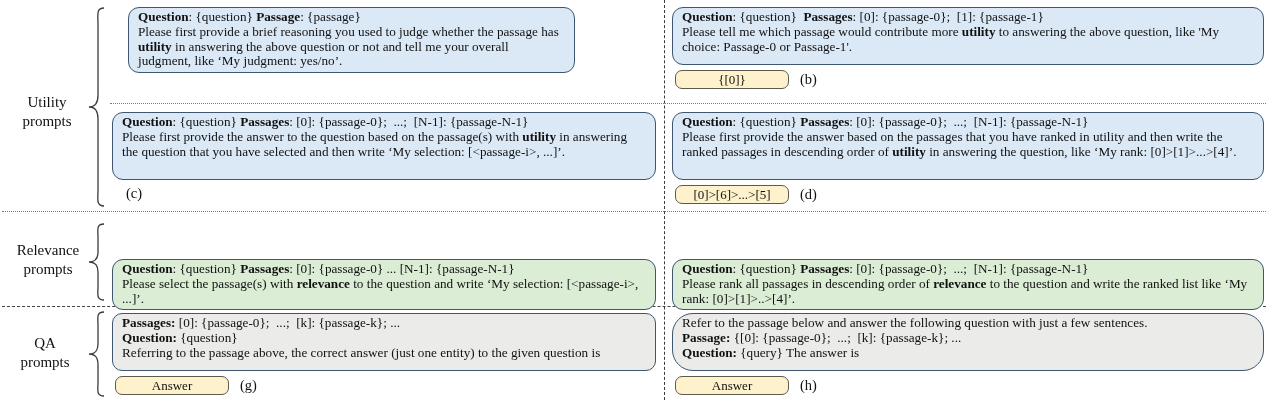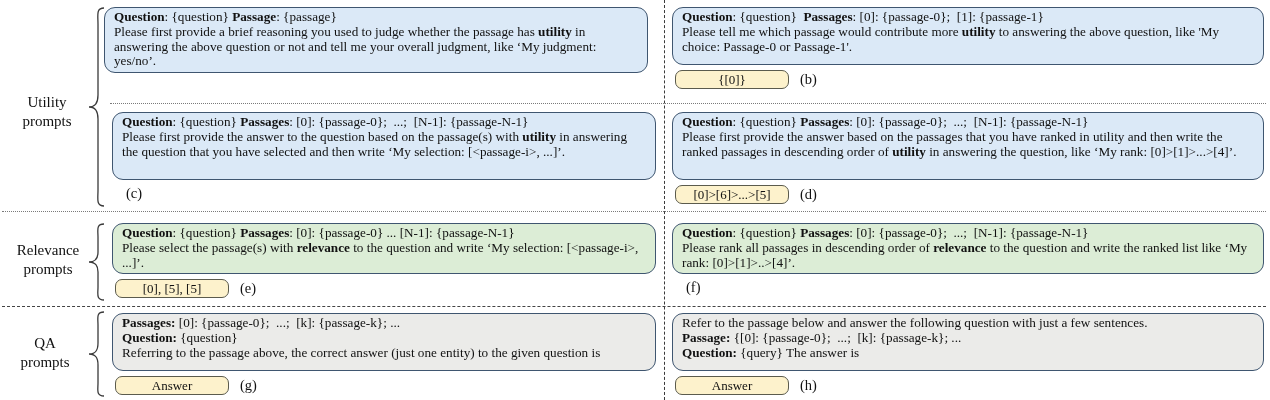--- a/index.html
+++ b/index.html
@@ -17,21 +17,21 @@
     border:1.4px solid #3f5670;
     border-radius:11px;
     padding:2px 9px 3px 9px;
     font-size:13.2px;
     line-height:14.8px;
     white-space:pre-wrap;
     background:#fff;
   }
   .bubble b{font-weight:bold;}
   .blue{background:#dbe9f7;}
-  .green{background:#dcedd6;}
+  .green{background:#dcedd6;margin-top:36px;}
   .gray{background:#ebebe9;}
   .answer-row{display:flex;align-items:center;margin-top:5px;margin-left:3px;}
   .answer{
     box-sizing:border-box;
     min-width:114px;
     height:19px;
     padding:0 8px;
     background:#fdf2cc;
     border:1.3px solid #5b5b4d;
     border-radius:7px;
@@ -81,21 +81,21 @@
   </svg>
   <svg class="brace" style="left:86px;top:311px;" width="22" height="86">
     <path d="M18,1 C10,1 12,7 12,14 L12,32 C12,39 10,43 3,43 C10,43 12,47 12,54 L12,72 C12,79 10,85 18,85" fill="none" stroke="#3a3a3a" stroke-width="1.3"></path>
   </svg>
 
   <div class="v-divider" style="left:664px;top:0px;height:400px;"></div>
   <div class="divider div-dotted" style="left:110px;top:103px;width:1156px;"></div>
   <div class="divider div-dotted" style="left:2px;top:211px;width:1264px;"></div>
   <div class="divider div-dashed" style="left:2px;top:306px;width:1264px;"></div>
 
-  <div class="cell" style="left:104px;top:7px;width:544px;">
+  <div class="cell" style="left:128px;top:7px;width:447px;">
     <div class="bubble blue" style="min-height:62px;"><b>Question</b>: {question} <b>Passage</b>: {passage}
 Please first provide a brief reasoning you used to judge whether the passage has <b>utility</b> in answering the above question or not and tell me your overall judgment, like ‘My judgment: yes/no’.</div>
   </div>
 
   <div class="cell" style="left:672px;top:7px;width:592px;">
     <div class="bubble blue" style="min-height:58px;"><b>Question</b>: {question}  <b>Passages</b>: [0]: {passage-0};  [1]: {passage-1}
 Please tell me which passage would contribute more <b>utility</b> to answering the above question, like 'My choice: Passage-0 or Passage-1'.</div>
     <div class="answer-row">
       <div class="answer">{[0]}</div>
       <div class="tag">(b)</div>
@@ -130,31 +130,31 @@
 
   <div class="cell" style="left:672px;top:223px;width:592px;">
     <div class="bubble green" style="min-height:50px;"><b>Question</b>: {question} <b>Passages</b>: [0]: {passage-0};  ...;  [N-1]: {passage-N-1}
 Please rank all passages in descending order of <b>relevance</b> to the question and write the ranked list like ‘My rank: [0]&gt;[1]&gt;..&gt;[4]’.</div>
     <div class="answer-row">
       <div class="tag">(f)</div>
     </div>
   </div>
 
   <div class="cell" style="left:112px;top:313px;width:544px;">
-    <div class="bubble gray" style="min-height:58px;"><b>Passages:</b> [0]: {passage-0};  ...;  [k]: {passage-k}; ...
+    <div class="bubble gray" style="min-height:58px;border-radius:10px;"><b>Passages:</b> [0]: {passage-0};  ...;  [k]: {passage-k}; ...
 <b>Question:</b> {question}
 Referring to the passage above, the correct answer (just one entity) to the given question is</div>
     <div class="answer-row">
       <div class="answer">Answer</div>
       <div class="tag">(g)</div>
     </div>
   </div>
 
   <div class="cell" style="left:672px;top:313px;width:592px;">
-    <div class="bubble gray" style="min-height:58px;">Refer to the passage below and answer the following question with just a few sentences.
+    <div class="bubble gray" style="min-height:58px;border-radius:21px;">Refer to the passage below and answer the following question with just a few sentences.
 <b>Passage:</b> {[0]: {passage-0};  ...;  [k]: {passage-k}; ...
 <b>Question:</b> {query} The answer is</div>
     <div class="answer-row">
       <div class="answer">Answer</div>
       <div class="tag">(h)</div>
     </div>
   </div>
 
 </div>
 

